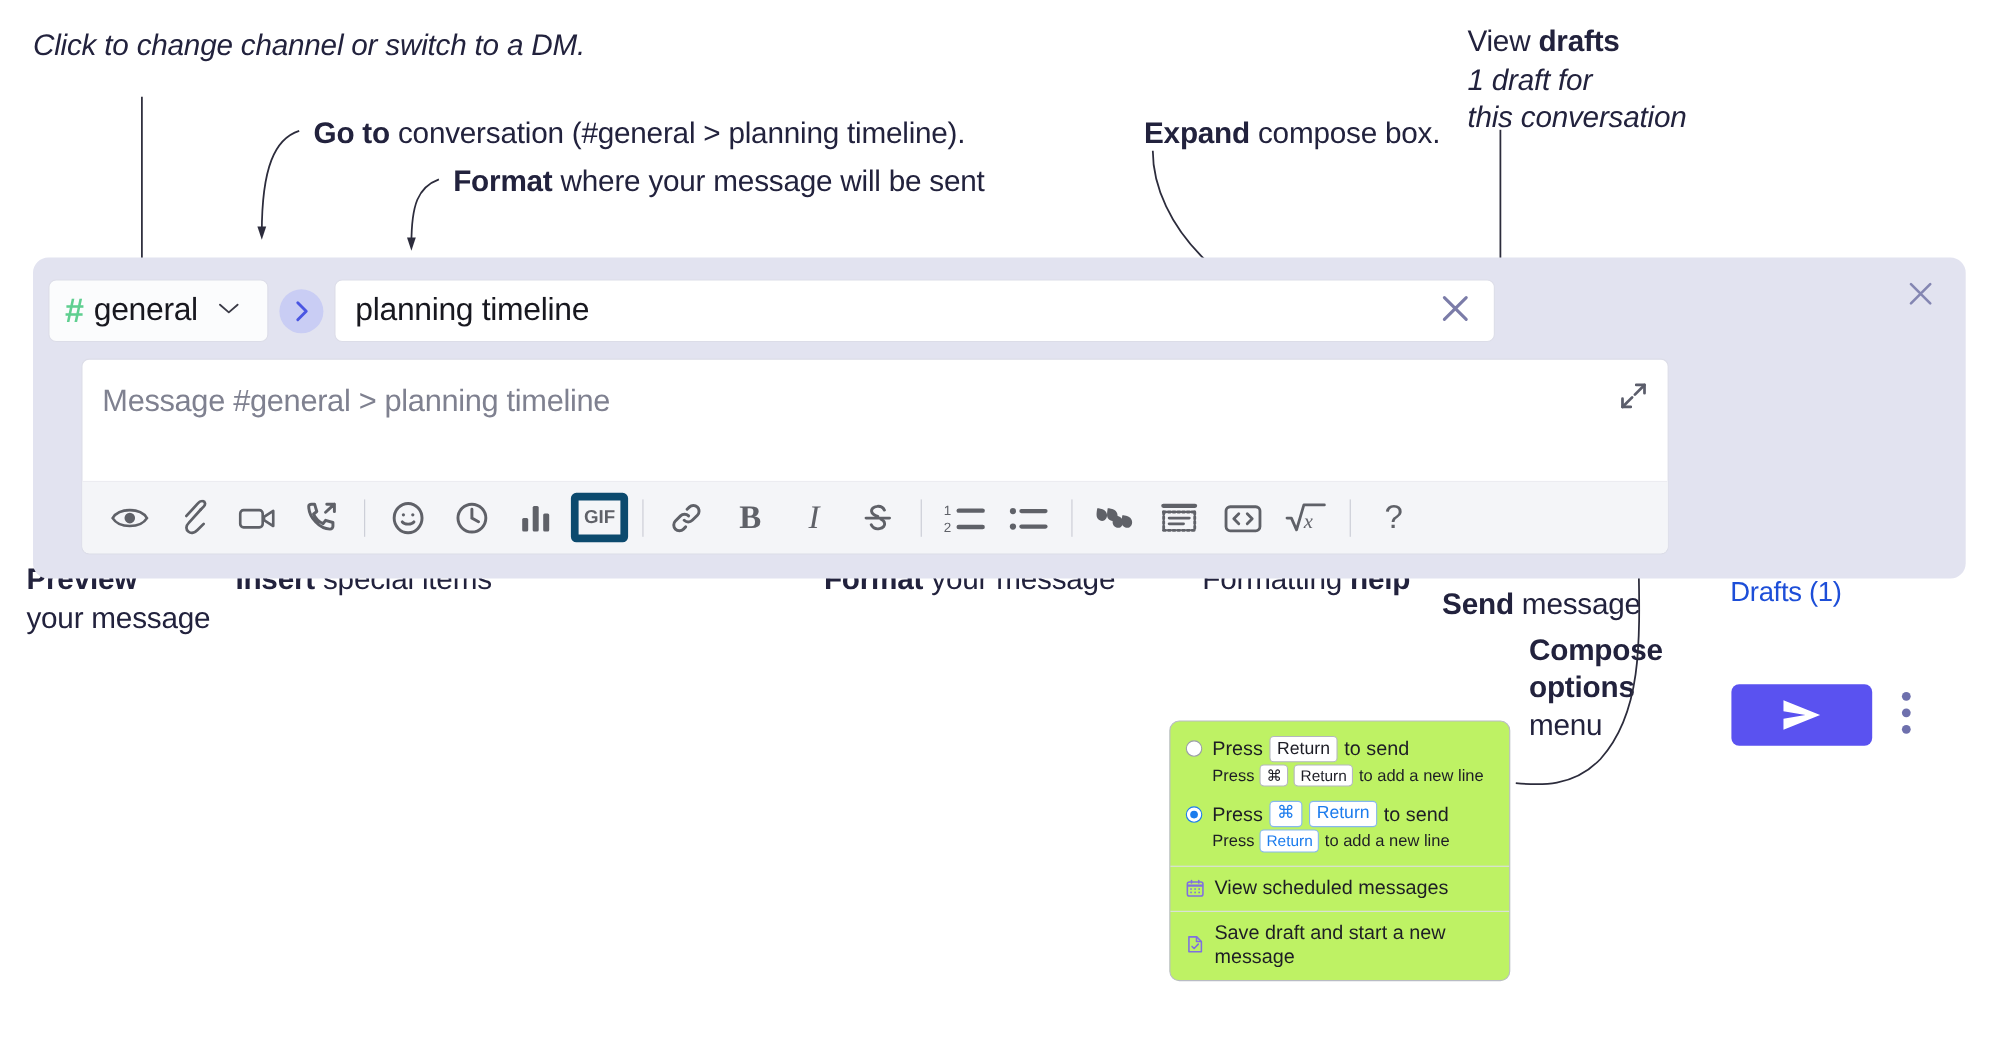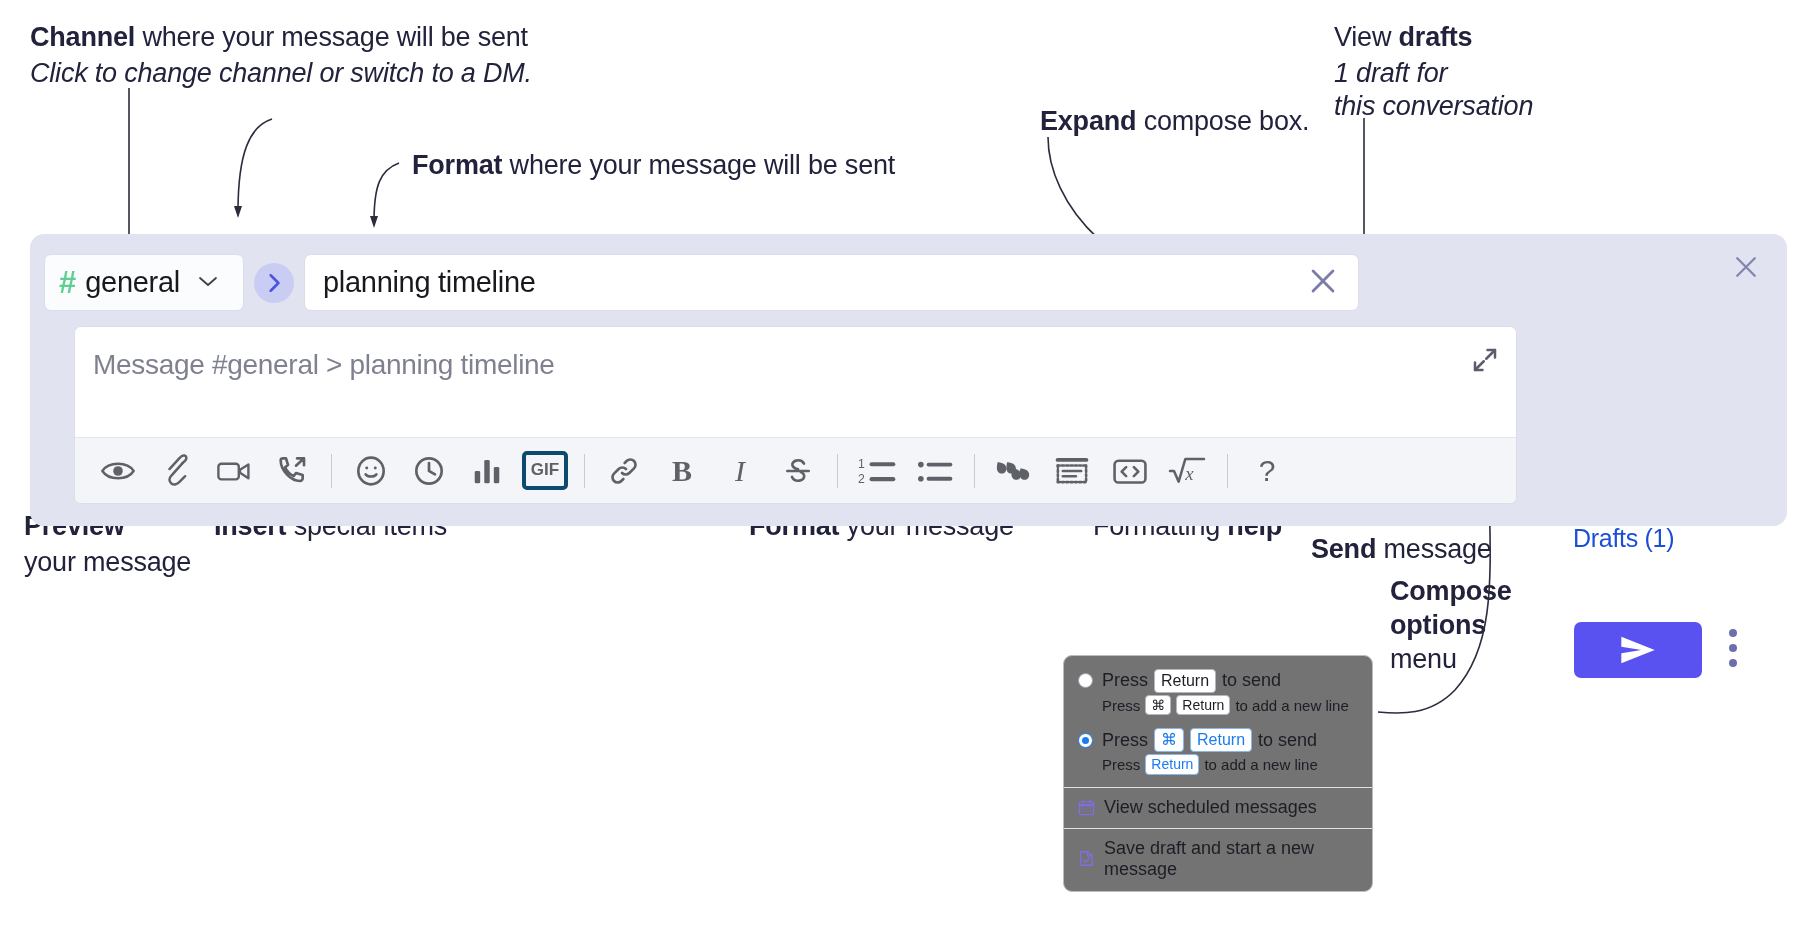--- a/index.html
+++ b/index.html
@@ -145,21 +145,21 @@
     width: 58px; height: 52px;
     display: flex; align-items: center; justify-content: center;
     color: #5f6168;
   }
   .tb-sep {
     width: 1px; height: 34px;
     background: #c9cbd4;
     margin: 0 10px;
   }
   .gif-box {
-    border: 4px solid #0c4a6e;
+    border: 7px solid #0c4a6e;
     border-radius: 5px;
     padding: 5px 5px;
     font-size: 17px;
     font-weight: 700;
     letter-spacing: 0px;
     line-height: 1.2;
   }
   .bold-g { font-size: 30px; font-weight: 700; font-family: "Liberation Serif", serif; }
   .ital-g { font-size: 30px; font-style: italic; font-family: "Liberation Serif", serif; }
   .help-g { font-size: 30px; font-weight: 400; }
@@ -195,21 +195,21 @@
     width: 8px; height: 8px; border-radius: 50%;
     background: #6e70ad;
     display: block;
   }
 
   
   #menu {
     position: absolute;
     left: 1063px; top: 655px;
     width: 310px;
-    background: #737373;
+    background: #bef264;
     border: 1px solid #b9bcc4;
     border-radius: 9px;
     padding: 10px 0 8px 0;
     font-size: 17.5px;
     color: #1d1d25;
   }
   .mi-radio-row {
     display: flex; align-items: center;
     gap: 9px;
     padding: 3px 14px 1px 14px;
@@ -261,24 +261,26 @@
     color: #1d1d25;
   }
   .mi svg { flex: 0 0 auto; color: #7f6fe0; }
 </style>
 </head>
 <body>
 
 <div id="page">
 
   <div class="anno" style="left:30px; top:22px;">
-    <div><b>Channel</b><span> where your message will be sent</span></div>
     <div style="margin-top:4px;text-align:center;"><i>Click to change channel or switch to a DM.</i></div>
   </div>
 
+  <div class="anno" style="left:285px; top:106px;">
+    <b>Go to</b><span> conversation (#general &gt; planning timeline).</span>
+  </div>
 
   <div class="anno" style="left:412px; top:150px;">
     <b>Format</b><span> where your message will be sent</span>
   </div>
 
   <div class="anno" style="left:1040px; top:106px;">
     <b>Expand</b><span> compose box.</span>
   </div>
 
   <div class="anno" style="left:1334px; top:22px;">

